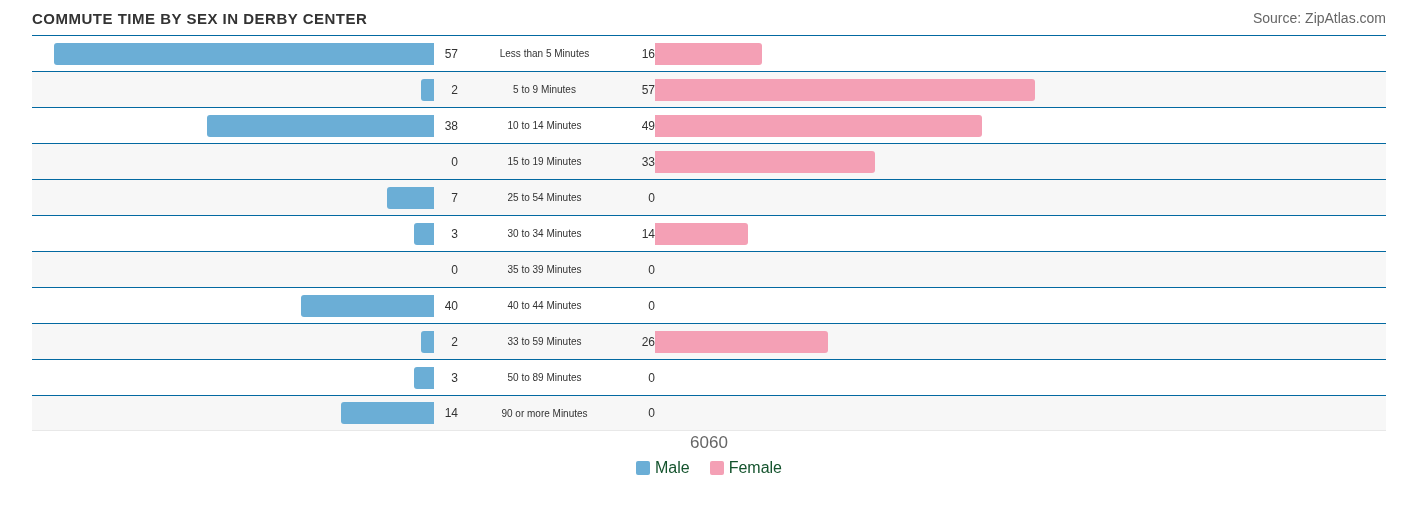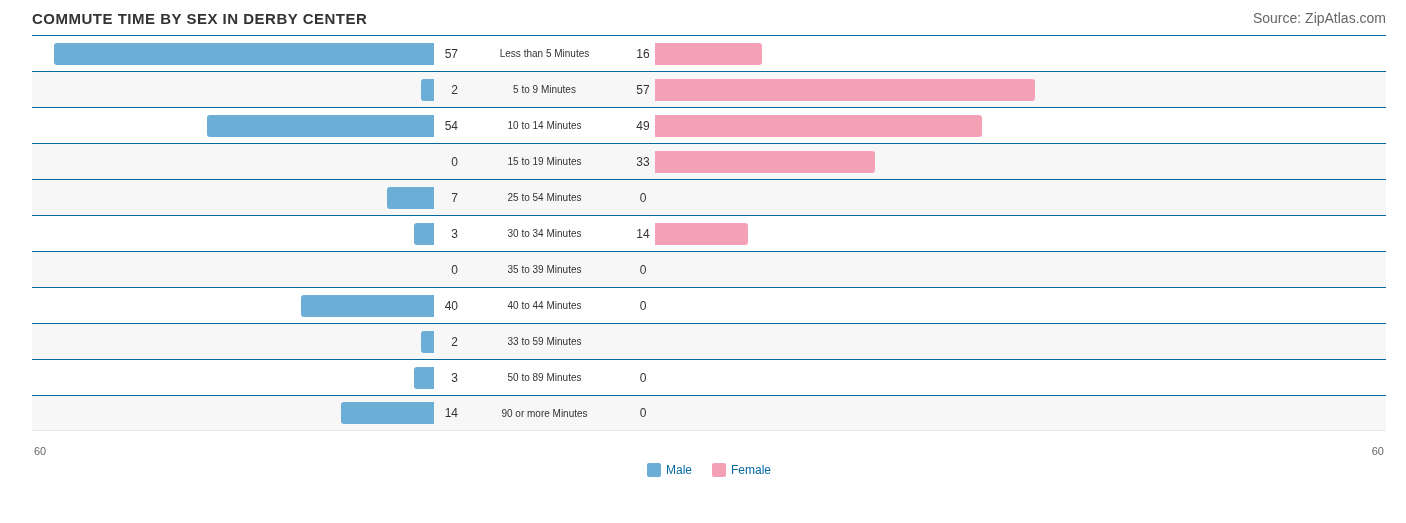--- a/index.html
+++ b/index.html
@@ -110,48 +110,48 @@
       height: 22px;
       border-radius: 0 3px 3px 0;
       display: flex;
       align-items: center;
       justify-content: flex-end;
     }
     .right-value {
       font-size: 12px;
       color: #333;
       min-width: 28px;
-      text-align: center;
+      text-align: right;
       padding-left: 4px;
     }
     .legend-area {
       display: flex;
       justify-content: center;
       align-items: center;
       gap: 20px;
       margin-top: 6px;
     }
     .legend-item {
       display: flex;
       align-items: center;
       gap: 5px;
-      font-size: 12px;
-      color: #0369a1;
+      font-size: 16px;
+      color: #14532d;
     }
     .legend-box {
       width: 14px;
       height: 14px;
       border-radius: 2px;
     }
     .axis-labels {
       display: flex;
-      justify-content: space-between;
-      font-size: 11px;
+      justify-content: center;
+      font-size: 17px;
       color: #666;
-      margin-top: 14px;
+      margin-top: 2px;
       padding: 0 2px;
     }
     
   </style>
 </head>
 <body>
 
 <div class="chart-container">
   <div class="chart-title">COMMUTE TIME BY SEX IN DERBY CENTER</div>
   <div class="source-text">Source: ZipAtlas.com</div>
@@ -186,21 +186,21 @@
       <div class="right-bar-wrap">
         <div class="bar-female" style="width:380px;"></div>
       </div>
     </div>
   </div>
       <div class="row row-bg-white">
     <div class="left-section">
       <div class="left-bar-wrap">
         <div class="bar-male" style="width:227px;"></div>
       </div>
-      <div class="left-value">54</div>
+      <div class="left-value">38</div>
     </div>
     <div class="center-label">10 to 14 Minutes</div>
     <div class="right-section">
       <div class="right-value">49</div>
       <div class="right-bar-wrap">
         <div class="bar-female" style="width:327px;"></div>
       </div>
     </div>
   </div>
       <div class="row row-bg-alt">
@@ -279,20 +279,26 @@
     </div>
   </div>
       <div class="row row-bg-alt">
     <div class="left-section">
       <div class="left-bar-wrap">
         <div class="bar-male" style="width:13px;"></div>
       </div>
       <div class="left-value">2</div>
     </div>
     <div class="center-label">33 to 59 Minutes</div>
+    <div class="right-section">
+      <div class="right-value">26</div>
+      <div class="right-bar-wrap">
+        <div class="bar-female" style="width:173px;"></div>
+      </div>
+    </div>
   </div>
       <div class="row row-bg-white">
     <div class="left-section">
       <div class="left-bar-wrap">
         <div class="bar-male" style="width:20px;"></div>
       </div>
       <div class="left-value">3</div>
     </div>
     <div class="center-label">50 to 89 Minutes</div>
     <div class="right-section">

